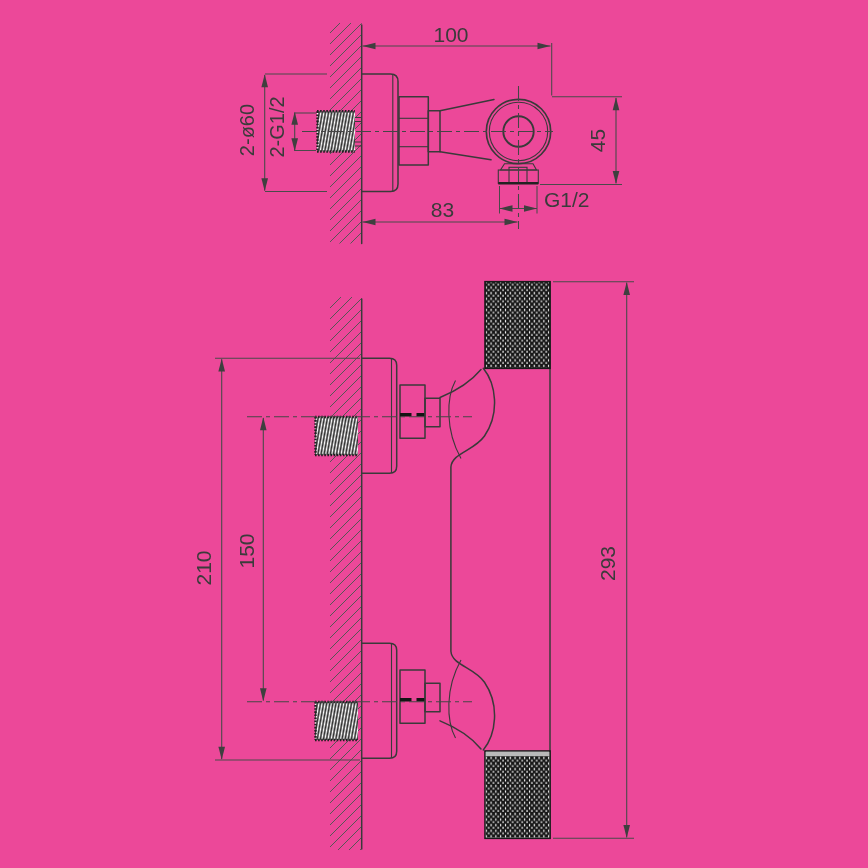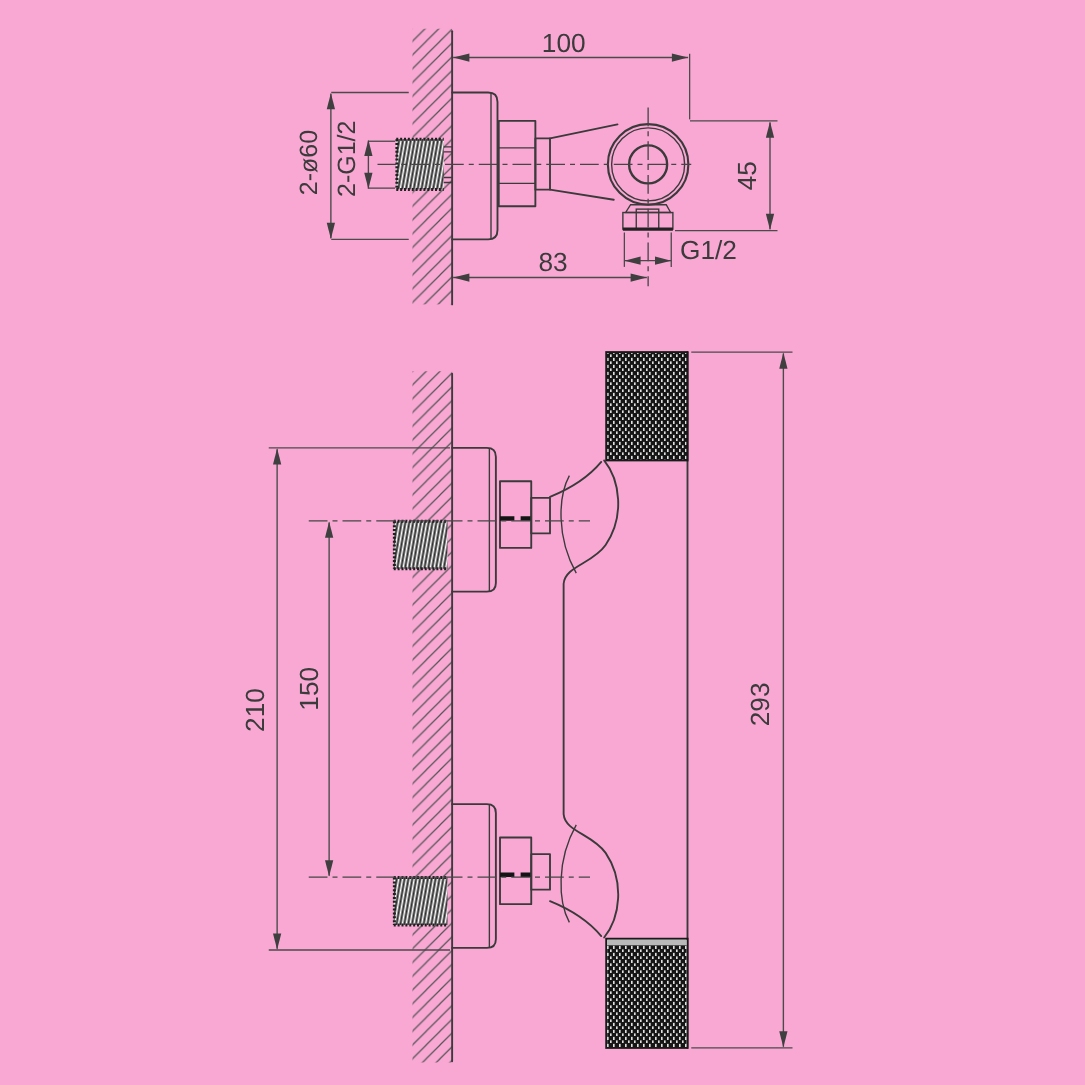--- a/index.html
+++ b/index.html
@@ -1,16 +1,16 @@
 <!DOCTYPE html>
 <html><head>
 <meta charset="utf-8">
 <style>
   html,body{margin:0;padding:0;background:#ffffff;}
-  .canvas{position:relative;width:868px;height:868px;background:#f9a8d4;overflow:hidden;
+  .canvas{position:relative;width:868px;height:868px;background:#ec4899;overflow:hidden;
           font-family:"Liberation Sans", sans-serif;}
   svg{display:block;}
   text{font-family:"Liberation Sans", sans-serif;font-size:21px;fill:#3b3b3b;}
   .outline{fill:none;stroke:#3a3a3a;stroke-width:1.5;stroke-linejoin:round;stroke-linecap:round;}
   .thin{fill:none;stroke:#3a3a3a;stroke-width:1.1;}
   .dim{fill:none;stroke:#4a4a4a;stroke-width:1.1;}
   .ext{fill:none;stroke:#4a4a4a;stroke-width:1.05;}
   .cl{fill:none;stroke:#454545;stroke-width:1.05;stroke-dasharray:15 4 4 4;}
   .arrow{fill:#3f3f3f;stroke:none;}
   .bold-edge{fill:none;stroke:#222;stroke-width:2.5;}

